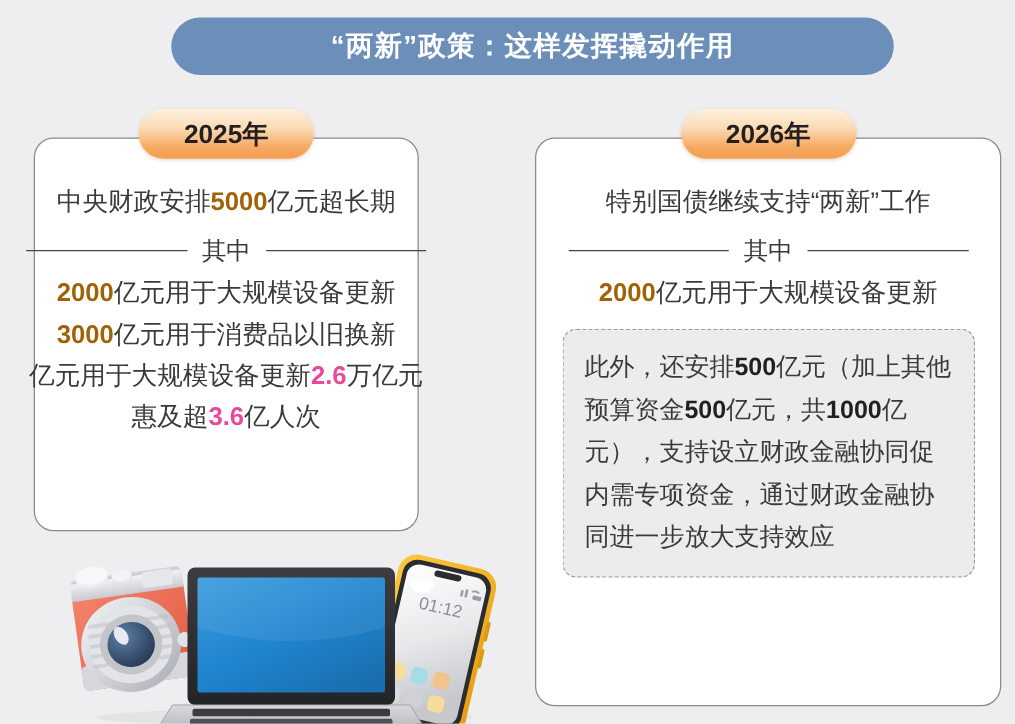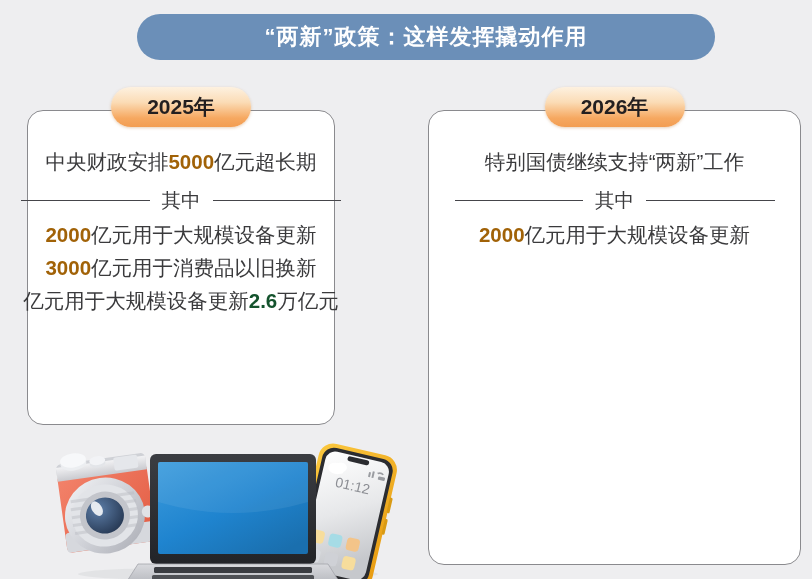--- a/index.html
+++ b/index.html
@@ -69,21 +69,21 @@
     align-items: center;
   }
   .line {
     font-size: 20.5px;
     color: #3a3a3c;
     line-height: 33px;
     white-space: nowrap;
     text-align: center;
   }
   .line b { font-weight: bold; color: #a16207; }
-  .hl { font-weight: bold; color: #14532d; }
+  .hl { font-weight: bold; color: #ec4899; }
 
   
   .divider {
     display: flex;
     align-items: center;
     width: 320px;
     margin: 9px 0 4px 0;
     text-align: center;
   }
   .divider .rule {
@@ -148,40 +148,48 @@
 
       <div class="line">
         <b>2000</b><span>亿元用于大规模设备更新</span>
       </div>
       <div class="line">
         <b>3000</b><span>亿元用于消费品以旧换新</span>
       </div>
       <div class="line">
         <span>亿元用于大规模设备更新</span><span class="hl">2.6</span><span>万亿元</span>
       </div>
+      <div class="line">
+        <span>惠及超</span><span class="hl">3.6</span><span>亿人次</span>
+      </div>
     </div>
   </div>
 
   <div class="card" id="card-2026">
     <div class="year-badge">
       <span class="year-badge-label">2026年</span>
     </div>
     <div class="card-body">
       <div class="line">特别国债继续支持“两新”工作</div>
 
       <div class="divider">
         <span class="rule"></span>
         <span class="divider-label">其中</span>
         <span class="rule"></span>
       </div>
 
       <div class="line">
         <b>2000</b><span>亿元用于大规模设备更新</span>
       </div>
 
+      <div class="note-box">
+        <div class="note-text">
+          <span>此外，还安排</span><b>500</b><span>亿元（加上其</span><span>他预算资金</span><b>500</b><span>亿元，共</span><b>1000</b><span>亿元），支持设立财政金融协同促内需专项资金，通过财政金融协同进一步放大支持效应</span>
+        </div>
+      </div>
     </div>
   </div>
 
   <svg id="illustration" viewBox="0 0 372 147">
     <defs>
       <linearGradient id="camBody" x1="0" y1="0" x2="1" y2="1">
         <stop offset="0" stop-color="#f3836b"></stop>
           <stop offset="1" stop-color="#e25b42"></stop>
       </linearGradient>
       <linearGradient id="camTop" x1="0" y1="0" x2="0" y2="1">

